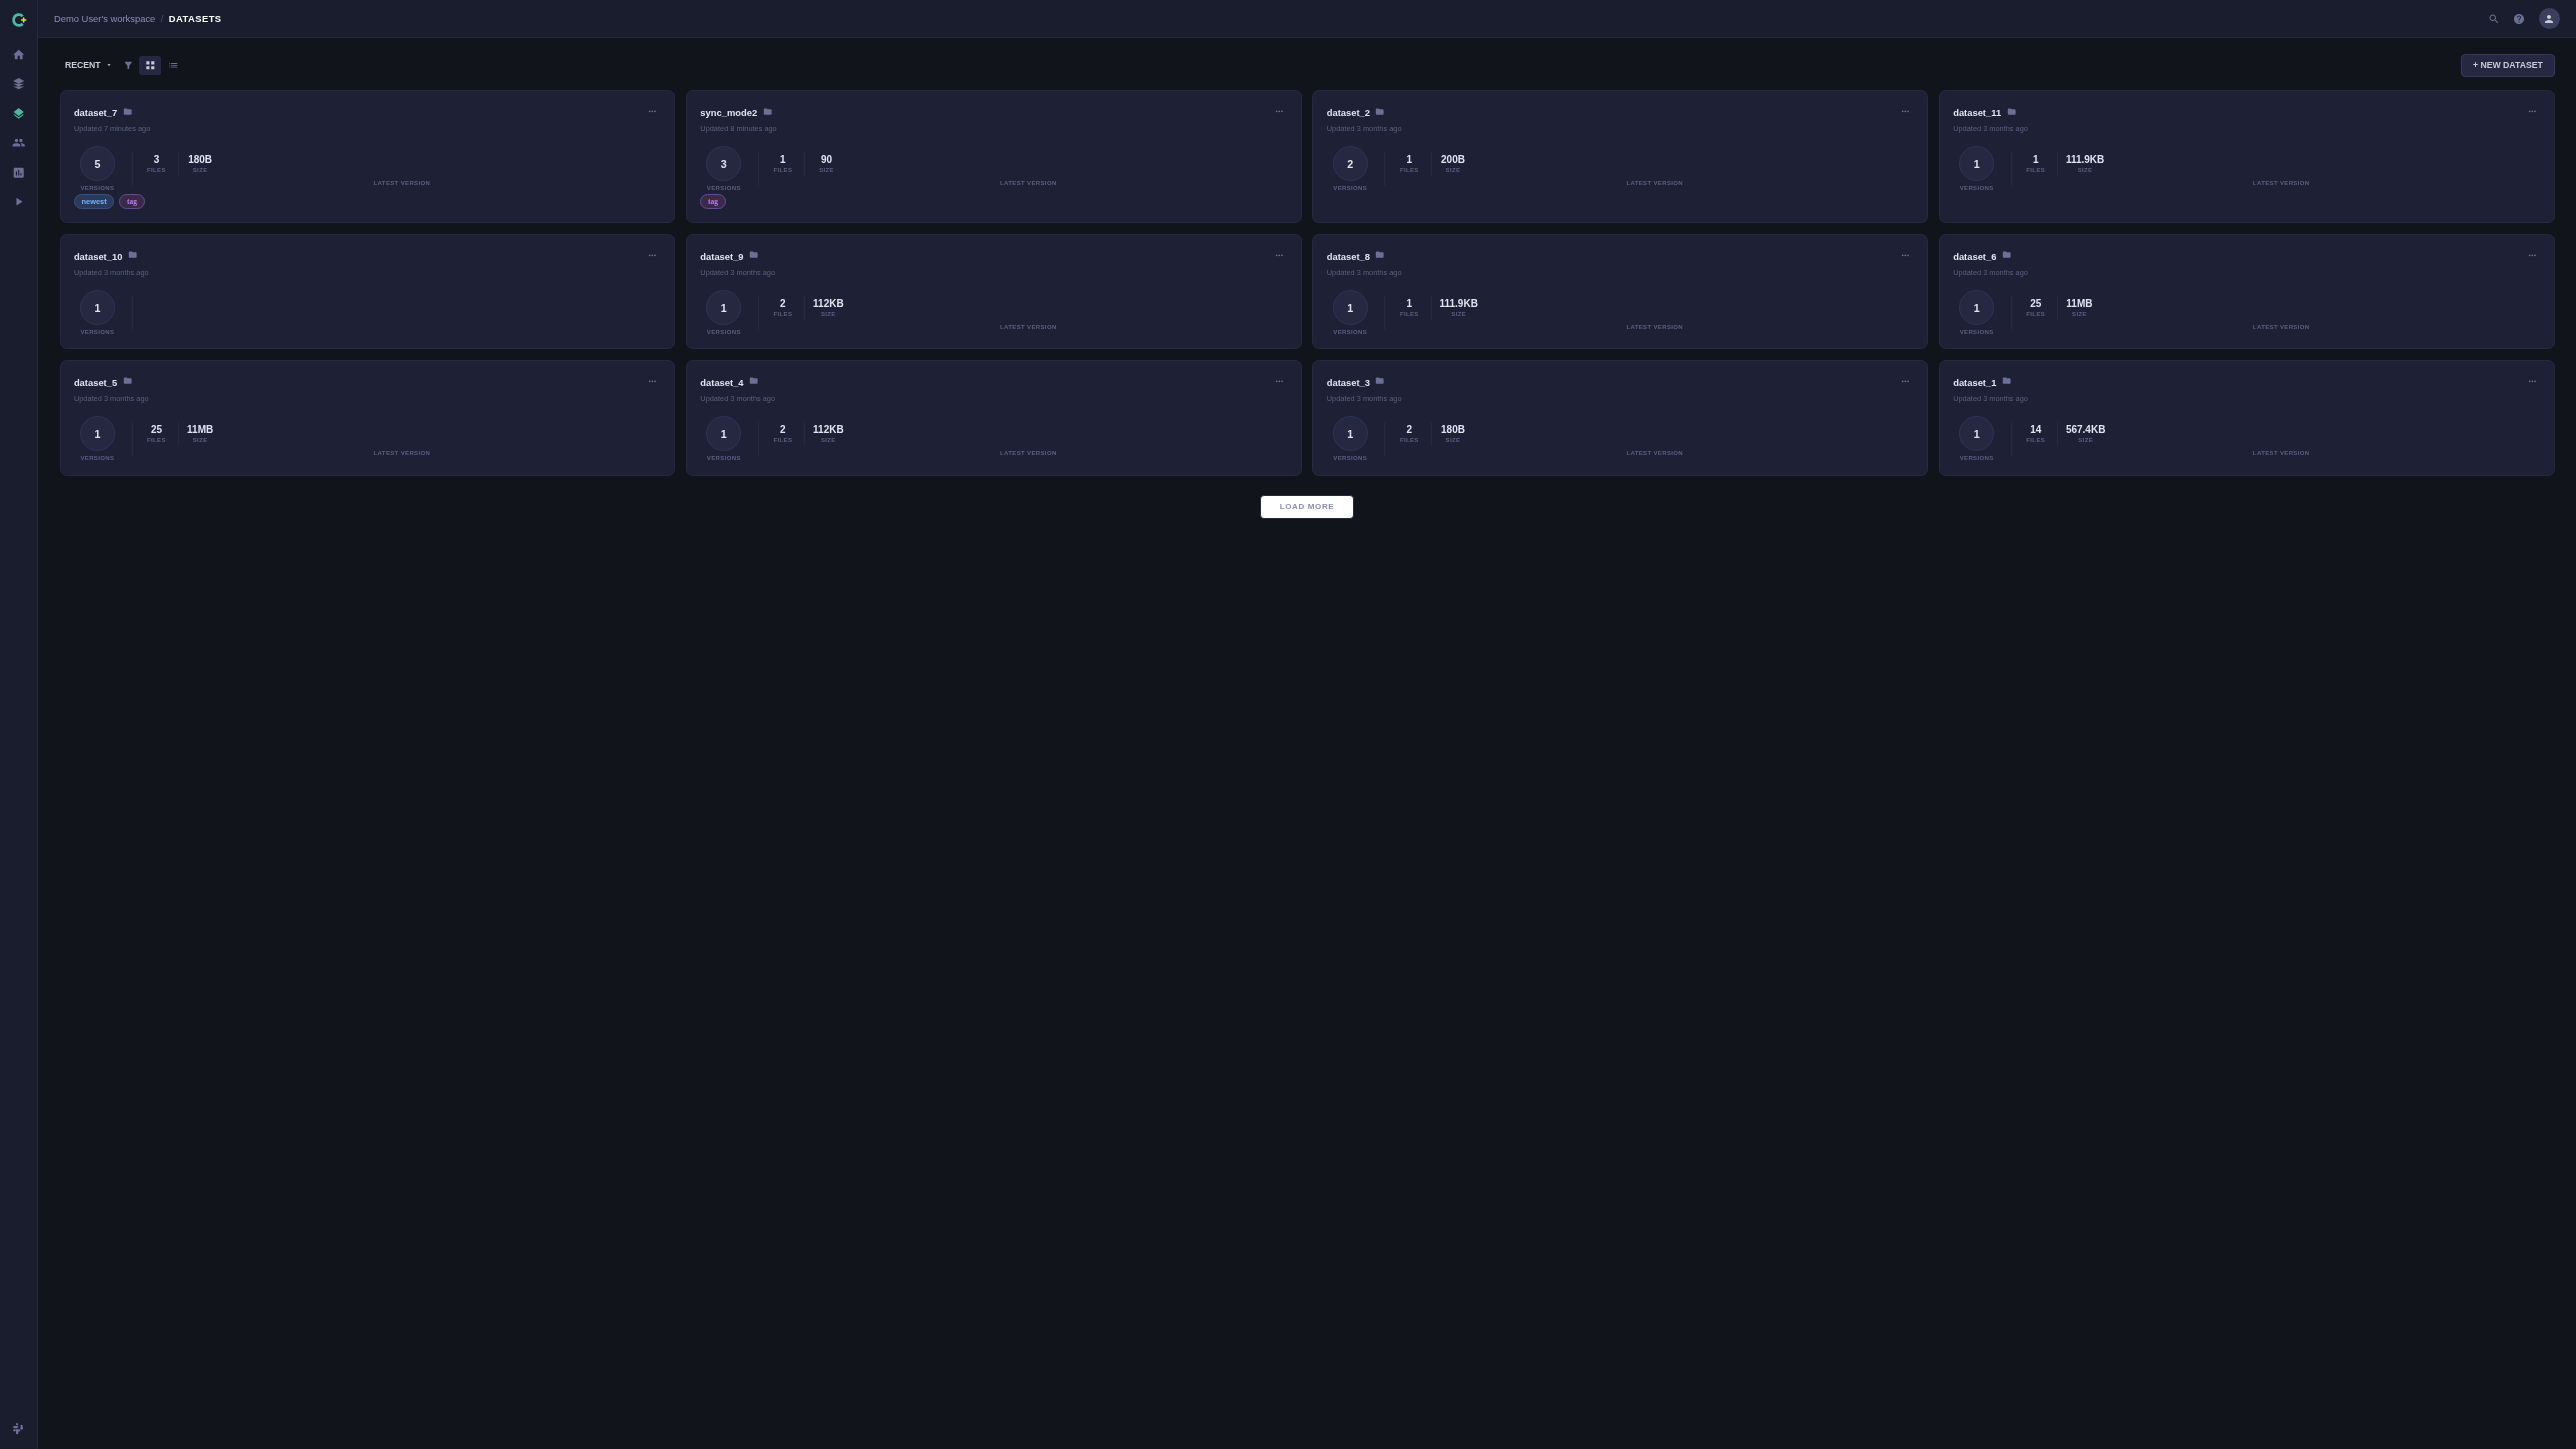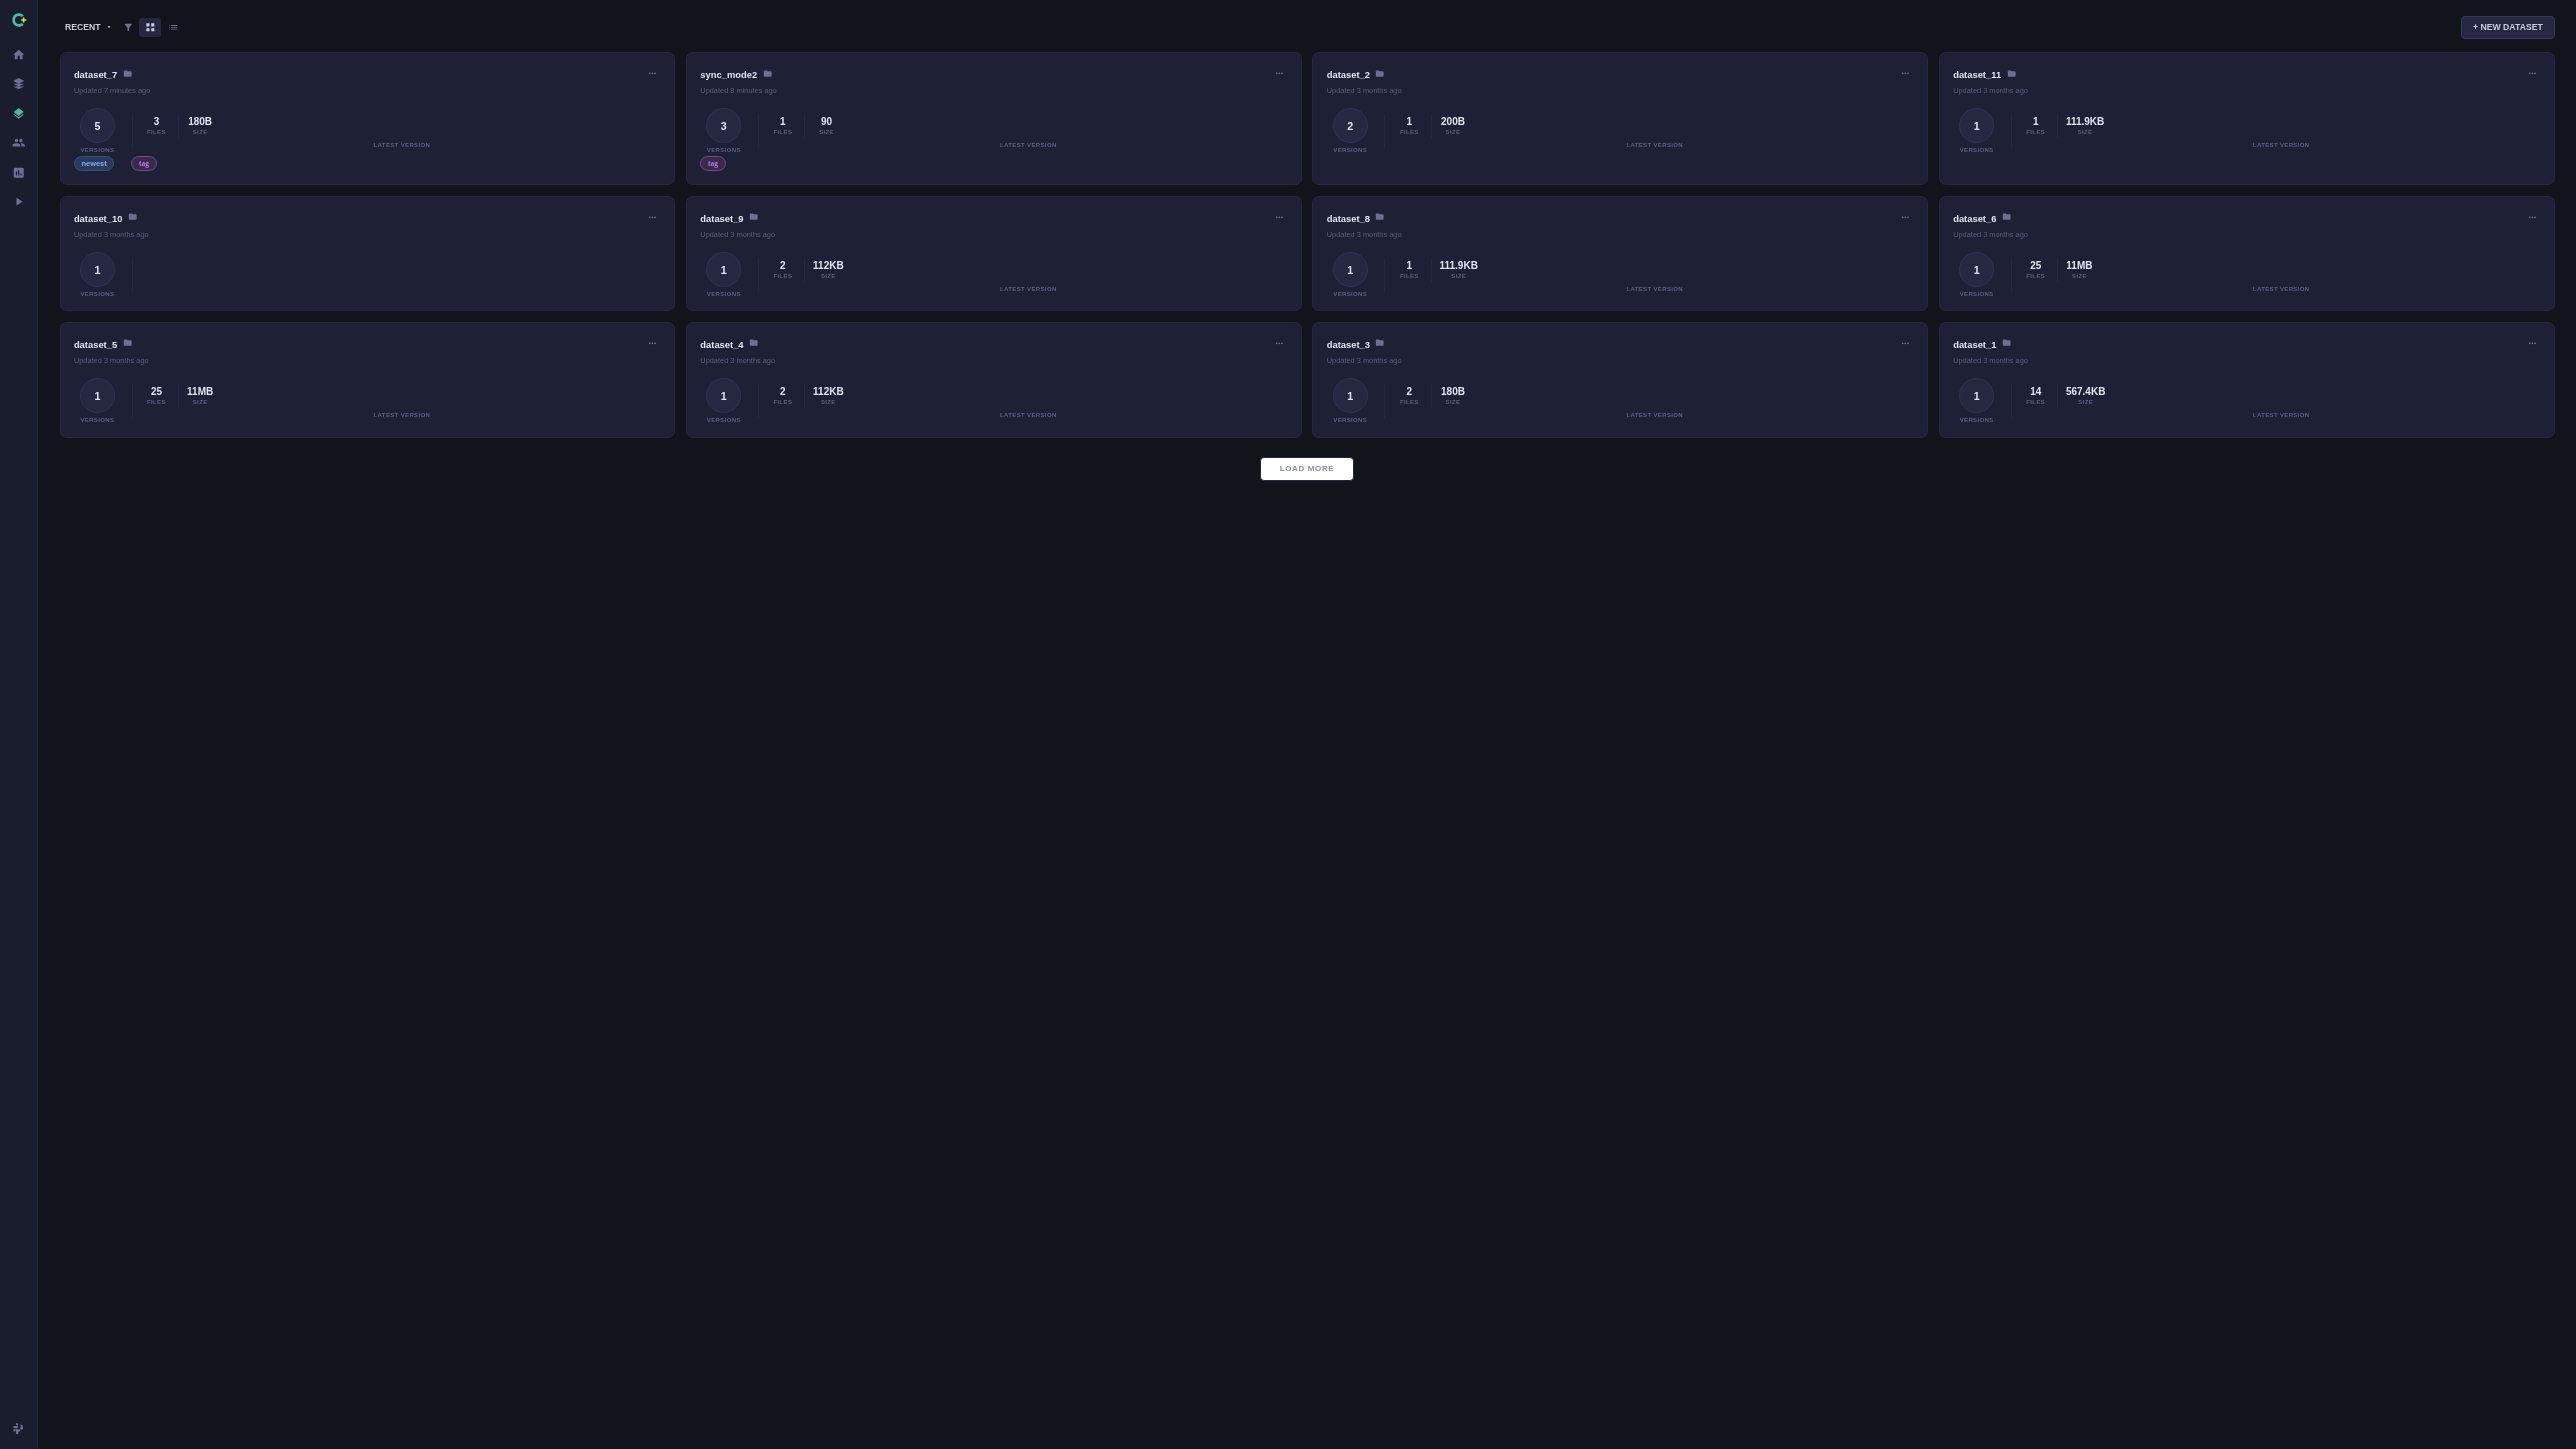--- a/index.html
+++ b/index.html
@@ -277,21 +277,21 @@
       margin-top: 1.3px;
     }
     .stat-divider {
       width: 0.7px;
       height: 24px;
       background: #252840;
     }
 
     .card-footer-labels {
       display: flex;
-      gap: 17px;
+      gap: 5px;
       margin-top: 2.7px;
     }
     .stat-section-label {
       color: #5a5f84;
       font-size: 6px;
       font-weight: 600;
       letter-spacing: 0.06em;
       text-transform: uppercase;
       text-align: center;
     }
@@ -424,20 +424,44 @@
     <div class="sidebar-icon" title="Slack">
       <svg width="13.4" height="13.4" viewBox="0 0 24 24" fill="currentColor">
         <path d="M6 15a2 2 0 01-2 2 2 2 0 01-2-2 2 2 0 012-2h2v2zm1 0a2 2 0 012-2 2 2 0 012 2v5a2 2 0 01-2 2 2 2 0 01-2-2v-5zm2-9a2 2 0 01-2-2 2 2 0 012-2 2 2 0 012 2v2H9zm0 1a2 2 0 012 2 2 2 0 01-2 2H4a2 2 0 01-2-2 2 2 0 012-2h5zm9 2a2 2 0 012 2 2 2 0 01-2 2 2 2 0 01-2-2V9h2zm-1 0a2 2 0 01-2-2 2 2 0 012-2 2 2 0 012 2v5a2 2 0 01-2 2 2 2 0 01-2-2V9zm-9 9a2 2 0 012-2 2 2 0 012 2 2 2 0 01-2 2H9v-2zm0-1a2 2 0 01-2-2 2 2 0 012-2h5a2 2 0 012 2 2 2 0 01-2 2H9z"></path>
       </svg>
     </div>
   </div>
 </nav>
 
 <div class="main">
 
+  <header class="header">
+    <div class="header-breadcrumb">
+      <span class="header-workspace">Demo User's workspace</span>
+      <span class="header-sep">/</span>
+      <span class="header-title">DATASETS</span>
+    </div>
+    <div class="header-actions">
+      <div class="header-icon-btn">
+        <svg width="12" height="12" viewBox="0 0 24 24" fill="currentColor">
+            <path d="M15.5 14h-.79l-.28-.27C15.41 12.59 16 11.11 16 9.5 16 5.91 13.09 3 9.5 3S3 5.91 3 9.5 5.91 16 9.5 16c1.61 0 3.09-.59 4.23-1.57l.27.28v.79l5 4.99L20.49 19l-4.99-5zm-6 0C7.01 14 5 11.99 5 9.5S7.01 5 9.5 5 14 7.01 14 9.5 11.99 14 9.5 14z"></path>
+          </svg>
+      </div>
+      <div class="header-icon-btn">
+        <svg width="12" height="12" viewBox="0 0 24 24" fill="currentColor">
+            <path d="M12 2C6.48 2 2 6.48 2 12s4.48 10 10 10 10-4.48 10-10S17.52 2 12 2zm1 17h-2v-2h2v2zm2.07-7.75l-.9.92C13.45 12.9 13 13.5 13 15h-2v-.5c0-1.1.45-2.1 1.17-2.83l1.24-1.26c.37-.36.59-.86.59-1.41 0-1.1-.9-2-2-2s-2 .9-2 2H8c0-2.21 1.79-4 4-4s4 1.79 4 4c0 .88-.36 1.68-.93 2.25z"></path>
+          </svg>
+      </div>
+      <div class="header-avatar">
+        <svg width="12" height="12" viewBox="0 0 24 24" fill="currentColor">
+            <path d="M12 12c2.21 0 4-1.79 4-4s-1.79-4-4-4-4 1.79-4 4 1.79 4 4 4zm0 2c-2.67 0-8 1.34-8 4v2h16v-2c0-2.66-5.33-4-8-4z"></path>
+          </svg>
+      </div>
+    </div>
+  </header>
 
   <div class="content">
 
     <div class="toolbar">
       <div class="toolbar-left">
         <button class="recent-btn">
           <span>RECENT</span>
           <svg width="8" height="8" viewBox="0 0 24 24" fill="currentColor">
               <path d="M7 10l5 5 5-5z"></path>
             </svg>

